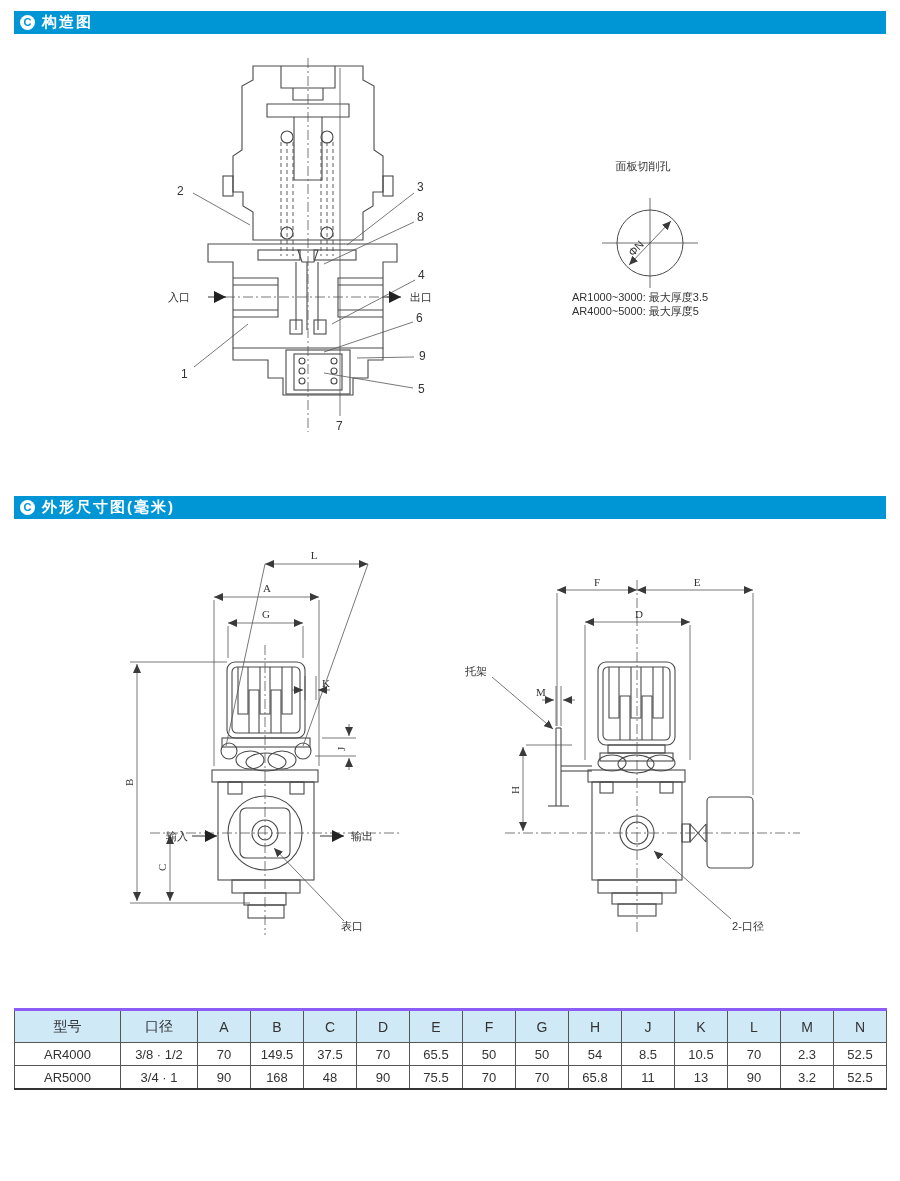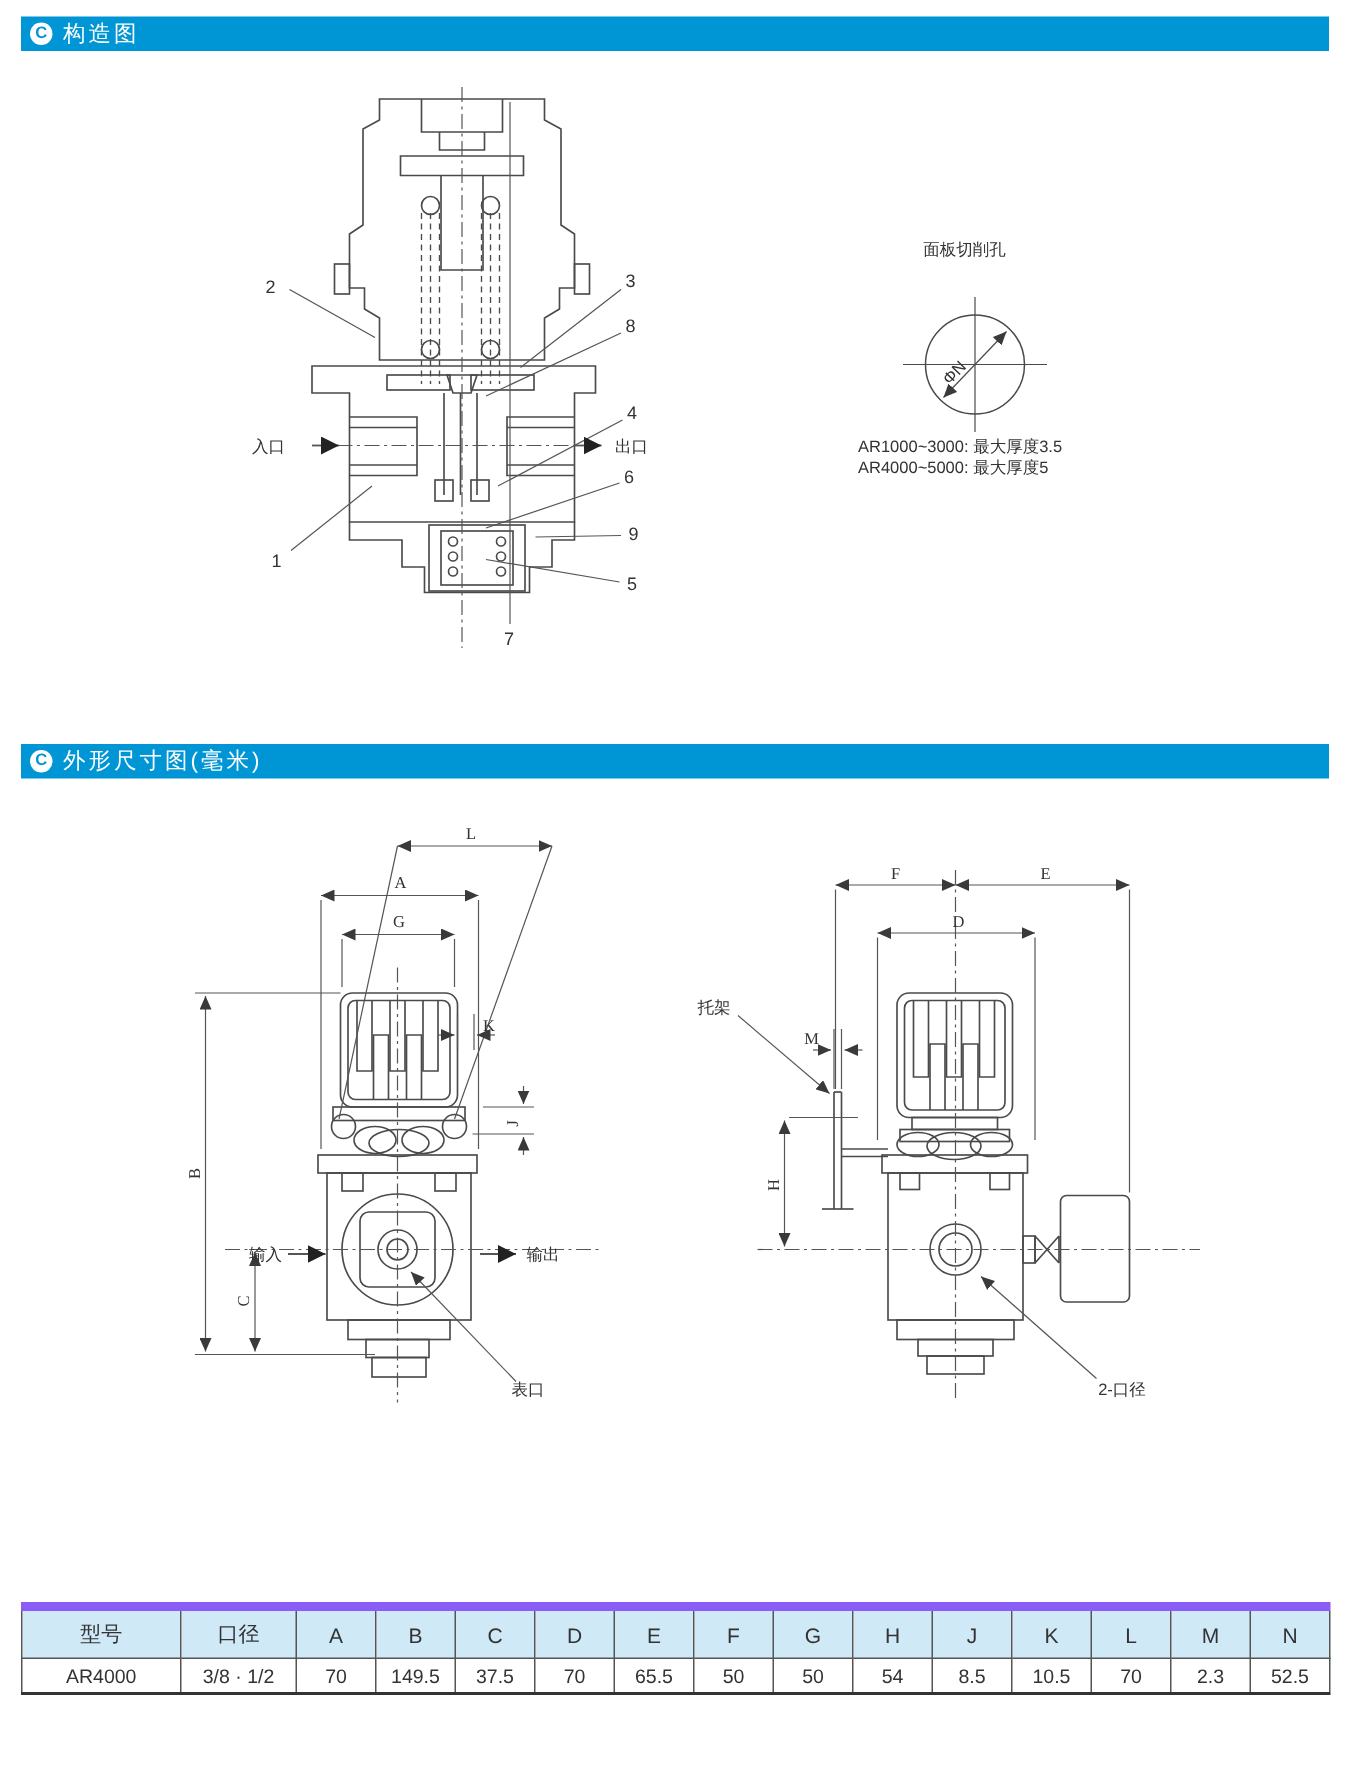--- a/index.html
+++ b/index.html
@@ -2,30 +2,30 @@
 <html><head>
 <meta charset="utf-8">
 <style>
   html,body{margin:0;padding:0;}
   body{width:900px;height:1181px;position:relative;background:#ffffff;
        font-family:"Liberation Sans","DejaVu Sans",sans-serif;color:#333;}
   .section-bar{position:absolute;left:14px;width:872px;height:23px;background:#0096d6;
        display:flex;align-items:center;gap:7px;padding-left:6px;box-sizing:border-box;}
   .section-bar .hdr-icon{width:15px;height:15px;border-radius:50%;background:#fff;color:#0096d6;
        font-weight:bold;font-size:11px;line-height:15px;text-align:center;flex:0 0 auto;}
-  .section-bar .hdr-title{color:#fff;font-weight:normal;font-size:15px;letter-spacing:2px;text-align:center;}
+  .section-bar .hdr-title{color:#fff;font-weight:bold;font-size:15px;letter-spacing:2px;text-align:center;}
   #bar1{top:11px;} #bar2{top:496px;}
   svg text{fill:#333;}
   .cjk{font-size:11px;font-family:"Liberation Sans","DejaVu Sans",sans-serif;}
   .dimL{font-size:11px;font-family:"Liberation Serif","DejaVu Serif",serif;}
   .callout{font-size:12px;}
   .note{font-size:11px;}
   .drawing{position:absolute;left:0;}
-  #spec-table{position:absolute;left:14px;top:1068px;width:872px;border-collapse:collapse;
-       table-layout:fixed;border-top:6px solid #8b5cf6;border-bottom:2px solid #333;}
+  #spec-table{position:absolute;left:14px;top:1008px;width:872px;border-collapse:collapse;
+       table-layout:fixed;border-top:3px solid #8b5cf6;border-bottom:2px solid #333;}
   #spec-table th,#spec-table td{border:1px solid #555;text-align:center;vertical-align:middle;
        padding:0;overflow:hidden;white-space:nowrap;}
   #spec-table th{background:#cfe9f7;font-weight:normal;font-size:14px;height:31px;}
   #spec-table td{font-size:13px;height:22px;}
 </style>
 </head>
 <body>
 
 <div class="section-bar" id="bar1">
   <span class="hdr-icon">C</span>
@@ -310,14 +310,31 @@
         <td>65.5</td>
         <td>50</td>
         <td>50</td>
         <td>54</td>
         <td>8.5</td>
         <td>10.5</td>
         <td>70</td>
         <td>2.3</td>
         <td>52.5</td>
       </tr>
+      <tr>
+        <td>AR5000</td>
+        <td>3/4 · 1</td>
+        <td>90</td>
+        <td>168</td>
+        <td>48</td>
+        <td>90</td>
+        <td>75.5</td>
+        <td>70</td>
+        <td>70</td>
+        <td>65.8</td>
+        <td>11</td>
+        <td>13</td>
+        <td>90</td>
+        <td>3.2</td>
+        <td>52.5</td>
+      </tr>
     </tbody>
 </table>
 
 </body></html>

